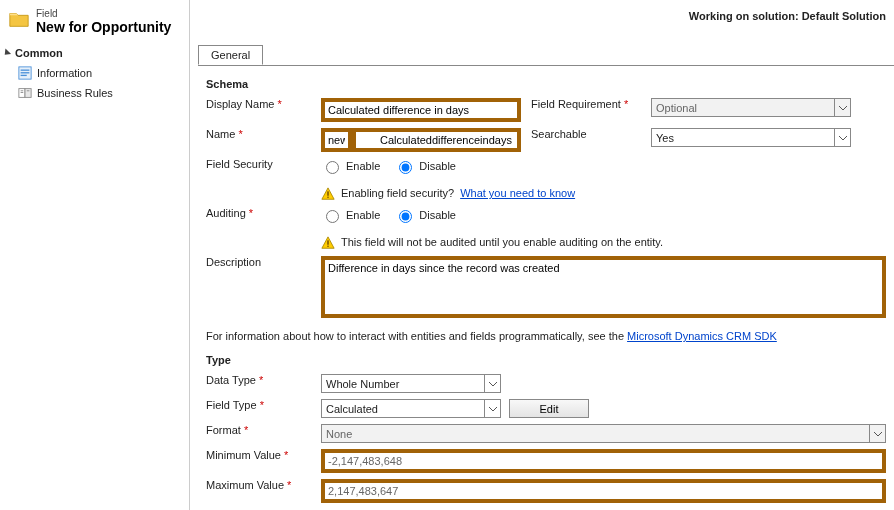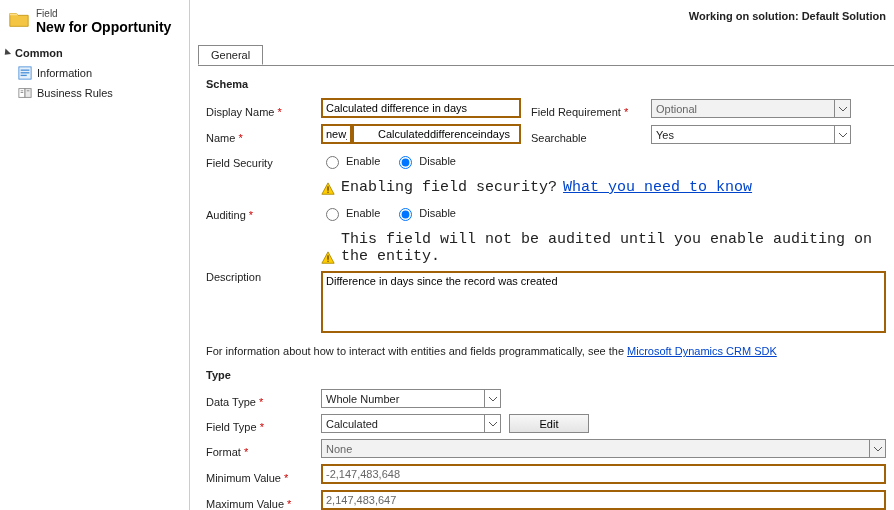--- a/index.html
+++ b/index.html
@@ -13,37 +13,37 @@
   .nav-section { padding: 6px 10px 4px 4px; font-size: 11px; font-weight: 600; display: flex; align-items: center; cursor: pointer; }
   .tri { display:inline-block; width:0;height:0;border-top:4px solid transparent;border-bottom:4px solid transparent;border-right:5px solid #444; margin-right:6px; transform: rotate(-45deg); }
   .nav-item { padding: 3px 0 3px 18px; display: flex; align-items: center; gap: 5px; cursor: pointer; }
   .mini-icon { width: 14px; height: 14px; flex-shrink:0; }
   .main { flex: 1; position: relative; padding: 0 0 0 8px; }
   .top-right { position: absolute; top: 10px; right: 8px; font-size: 11px; font-weight: 700; }
   .tabbar { margin-top: 44px; border-bottom: 1px solid #888; height: 22px; }
   .tab { display:inline-block; padding: 3px 12px; border: 1px solid #888; border-bottom: 1px solid #fff; background:#fff; font-size:11px; position:relative; top:1px; }
   .content { padding: 8px 8px 0 8px; }
   .section-h { font-weight:700; font-size:11px; margin: 4px 0 8px 0; }
-  .row { display:flex; align-items:flex-end; margin-bottom: 6px; min-height: 19px; }
+  .row { display:flex; align-items:flex-start; margin-bottom: 6px; min-height: 19px; }
   .lbl { width: 115px; font-size:11px; color:#222; }
   .req { color:#c00; }
   .lbl2 { width: 120px; font-size:11px; color:#222; margin-left: 10px; }
-  input[type=text], textarea { font-family: inherit; font-size:11px; border:2px solid #a16207; padding:2px 3px; background:#fff; }
+  input[type=text], textarea { font-family: inherit; font-size:11px; border:4px solid #a16207; padding:2px 3px; background:#fff; }
   .w200 { width: 200px; }
   .w55  { width: 31px; border-right:none; background:#f6f6f6; }
   .prefix-box { display:flex; }
   .sel { display:flex; align-items:center; border:1px solid #888; height:19px; background:#fff; justify-content:space-between; padding-left:4px; cursor:pointer; }
   .sel .caret { width:16px; text-align:center; border-left:1px solid #888; height:100%; display:flex; align-items:center; justify-content:center; }
   .sel.disabled { background:#f2f2f2; color:#666; }
   .w200s { width: 200px; }
   .wfull { flex:1; }
   .w180s { width: 180px; }
   .radio-grp { display:flex; align-items:center; gap:14px; }
   .radio-grp label { display:flex; align-items:center; gap:4px; font-size:11px; }
-  .warn-line { display:flex; align-items:flex-end; gap:6px; font-size:15px; margin-left: 115px; padding: 4px 0 6px 0; font-family: Liberation Mono, monospace; }
+  .warn-line { display:flex; align-items:flex-start; gap:6px; font-size:11px; margin-left: 115px; padding: 4px 0 6px 0; }
   .warn-ic { width:14px; height:14px; }
   a.inline { color:#0044cc; text-decoration: underline; cursor:pointer; }
   .desc-box { flex:1; height:62px; resize:none; }
   .info-para { font-size:11px; padding: 6px 0 8px 0; }
   .btn { border:1px solid #888; background:linear-gradient(#f8f8f8,#e4e4e4); height:19px; width:80px; font-size:11px; cursor:pointer; }
   .ro { background:#f2f2f2; color:#666; }
   svg { display:block; }
 </style>
 </head>
 <body>

